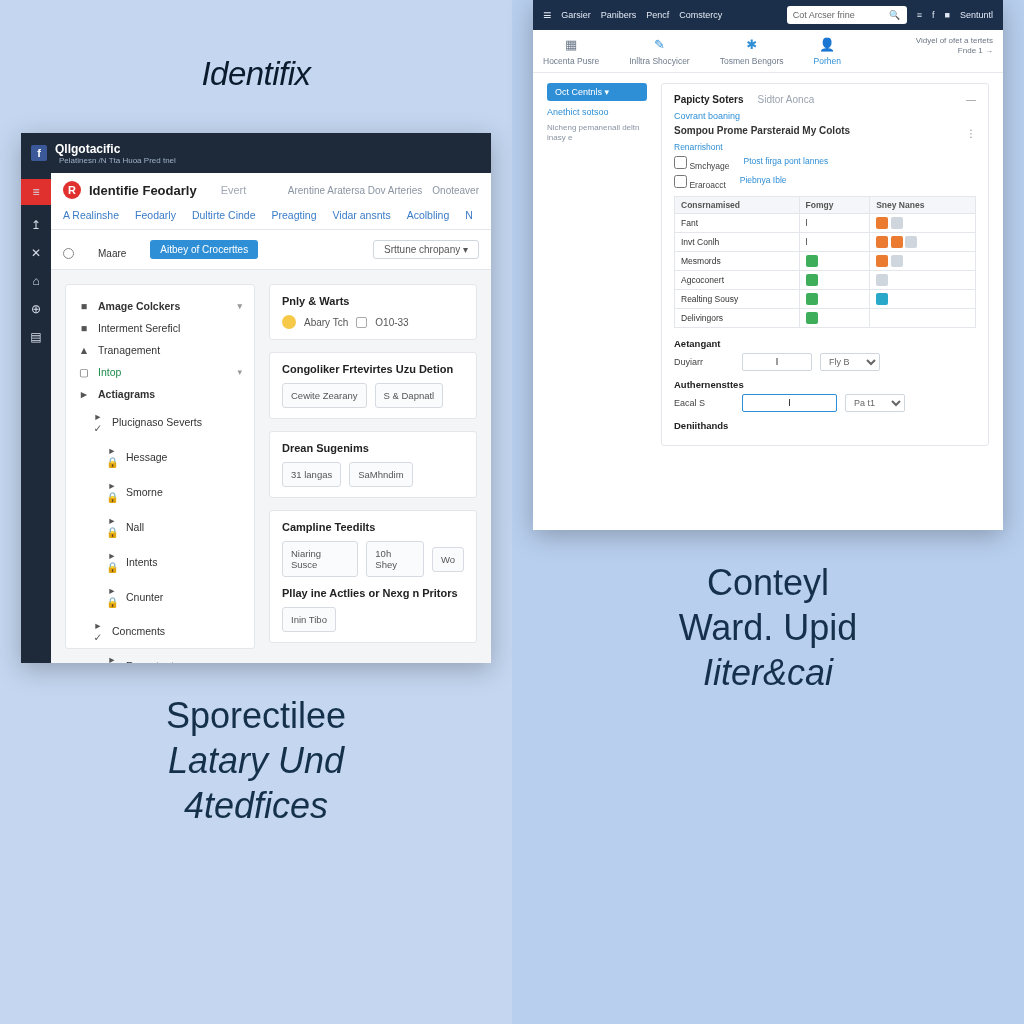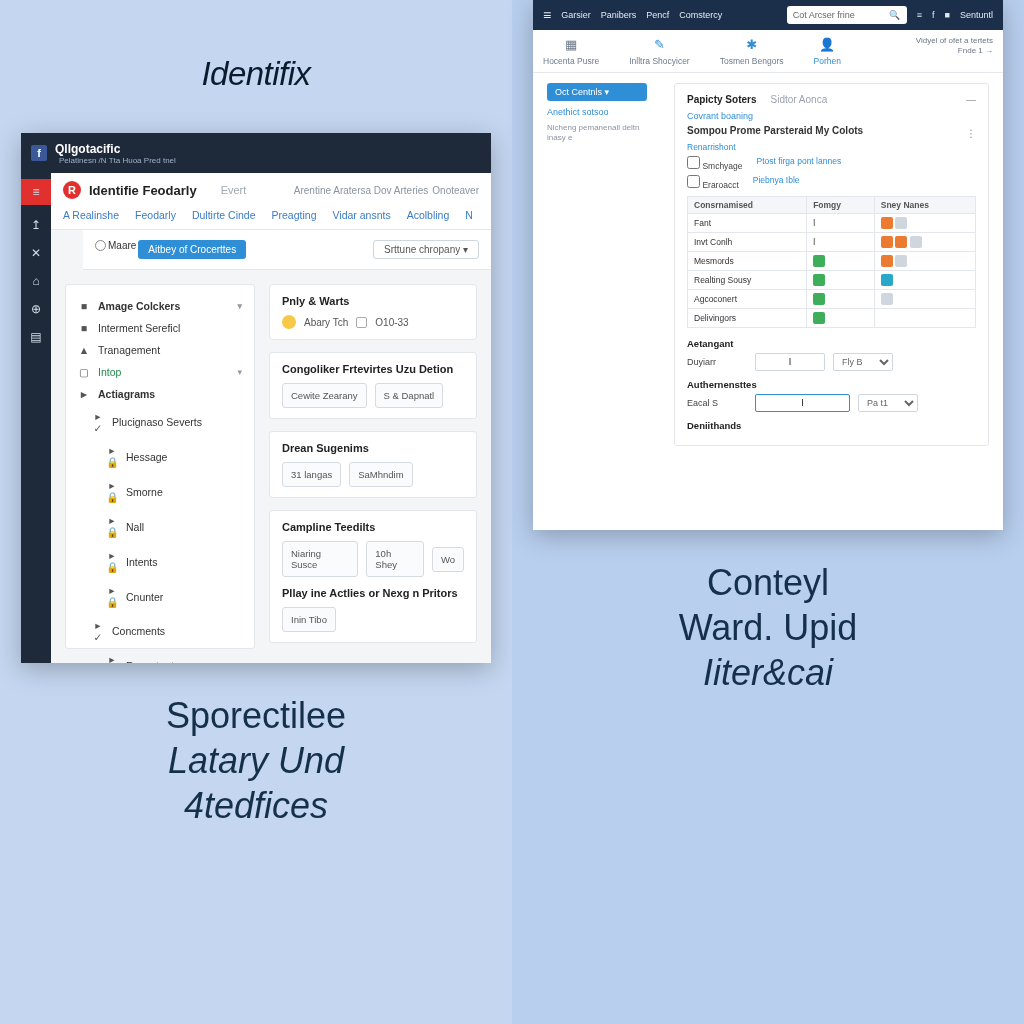--- a/index.html
+++ b/index.html
@@ -22,24 +22,24 @@
   .ix-body { display: flex; height: calc(100% - 40px); }
   .ix-rail { width: 30px; background: #1e2a3a; display: flex; flex-direction: column; align-items: center; padding-top: 6px; gap: 12px; }
   .ix-rail .ri { width: 16px; height: 16px; color: #d6deea; display: flex; align-items: center; justify-content: center; font-size: 12px; }
   .ix-rail .ri.active { background: #e0312e; width: 30px; height: 26px; }
   .ix-main { flex: 1; background: #f4f5f6; display: flex; flex-direction: column; }
   .ix-hdr { background: #fff; padding: 8px 12px; border-bottom: 1px solid #e3e6ea; }
   .ix-hdr-row1 { display: flex; align-items: center; gap: 8px; font-size: 12px; }
   .ix-avatar { width: 18px; height: 18px; border-radius: 50%; background: #e0312e; color: #fff; display: flex; align-items: center; justify-content: center; font-size: 11px; font-weight: bold; }
   .ix-hdr-title { font-weight: 600; font-size: 13px; color: #222; }
   .ix-hdr-sub { color: #a0a8b3; font-size: 11px; margin-left: 16px; }
-  .ix-hdr-links { margin-left: auto; font-size: 10px; color: #8a94a2; display: flex; gap: 4px; }
+  .ix-hdr-links { margin-left: auto; font-size: 10px; color: #8a94a2; display: flex; gap: 10px; }
   .ix-tabs { display: flex; gap: 16px; margin-top: 10px; font-size: 10.5px; }
   .ix-tab { color: #3a7cc7; cursor: pointer; }
-  .ix-toolbar { display: flex; align-items: flex-start; gap: 2px; padding: 10px 12px; border-bottom: 1px solid #e3e6ea; background: #fff; margin-left: 32px; }
+  .ix-toolbar { display: flex; align-items: flex-end; gap: 24px; padding: 10px 12px; border-bottom: 1px solid #e3e6ea; background: #fff; }
   .ix-radio { width: 11px; height: 11px; border: 1.5px solid #888; border-radius: 50%; display: inline-block; }
   .btn-primary { background: #2f8fd6; color: #fff; border: none; border-radius: 3px; padding: 4px 10px; font-size: 10px; }
   .btn-ghost { background: #fff; border: 1px solid #cfd6de; border-radius: 3px; padding: 3px 10px; font-size: 10px; color: #555; }
   .ix-toolbar .spacer { flex: 1; }
   .ix-content { flex: 1; display: flex; padding: 14px; gap: 14px; overflow: hidden; }
   .ix-side { width: 190px; background: #fff; border: 1px solid #e3e6ea; border-radius: 3px; padding: 10px 0; }
   .ix-row { display: flex; align-items: center; gap: 8px; padding: 5px 12px; font-size: 10.5px; color: #333; }
   .ix-row .ico { width: 12px; text-align: center; color: #555; }
   .ix-row.green { color: #1f8a4c; }
   .ix-row.bold { font-weight: 600; }
@@ -59,21 +59,21 @@
   .ad-top { background: #1b2e4a; color: #e2e9f3; height: 30px; display: flex; align-items: center; padding: 0 10px; gap: 10px; font-size: 9px; }
   .ad-top .ham { font-size: 14px; }
   .ad-top .sp { flex: 1; }
   .ad-search { background: #fff; border-radius: 3px; height: 18px; width: 120px; display: flex; align-items: center; padding: 0 6px; color: #666; gap: 6px; }
   .ad-tabs { display: flex; padding: 6px 10px; border-bottom: 1px solid #e5e8ec; gap: 30px; }
   .ad-tab { display: flex; flex-direction: column; align-items: center; gap: 4px; font-size: 8.5px; color: #6f7b8c; }
   .ad-tab .ic { width: 16px; height: 16px; display: flex; align-items: center; justify-content: center; font-size: 13px; }
   .ad-tab.active { color: #2f8fd6; }
   .ad-tab.active .ic { color: #2f8fd6; }
   .ad-right-note { position: absolute; right: 10px; top: 36px; font-size: 8px; color: #6b7684; text-align: right; line-height: 1.3; }
-  .ad-body { padding: 10px 14px; display: flex; gap: 27px; }
+  .ad-body { padding: 10px 14px; display: flex; gap: 14px; }
   .ad-left-col { width: 100px; display: flex; flex-direction: column; gap: 6px; }
   .ad-drop { background: #2f8fd6; color: #fff; border-radius: 3px; padding: 4px 8px; font-size: 9px; display: flex; align-items: center; }
   .ad-link { color: #2f8fd6; font-size: 9px; }
   .ad-note { color: #8a94a2; font-size: 8px; line-height: 1.3; }
   .ad-panel { flex: 1; background: #fff; border: 1px solid #e3e6ea; border-radius: 3px; padding: 10px 12px; }
   .ad-panel-h { display: flex; font-size: 10px; gap: 14px; margin-bottom: 6px; }
   .ad-panel-h .t1 { font-weight: 600; color: #222; }
   .ad-panel-h .t2 { color: #9aa3af; }
   .ad-sub1 { color: #2f8fd6; font-size: 9px; margin-bottom: 4px; }
   .ad-sub2 { font-weight: 600; font-size: 10px; margin-bottom: 6px; }
@@ -345,28 +345,28 @@
                   <td>Invt Conlh</td>
                   <td>l</td>
                   <td><span class="sq orange"></span> <span class="sq orange"></span> <span class="sq grey"></span></td>
                 </tr>
                 <tr>
                   <td>Mesmords</td>
                   <td><span class="sq green"></span></td>
                   <td><span class="sq orange"></span> <span class="sq grey"></span></td>
                 </tr>
                 <tr>
+                  <td>Agcoconert</td>
+                  <td><span class="sq green"></span></td>
+                  <td><span class="sq grey"></span></td>
+                </tr>
+                <tr>
                   <td>Realting Sousy</td>
                   <td><span class="sq green"></span></td>
                   <td><span class="sq cyan"></span></td>
-                </tr>
-                <tr>
-                  <td>Agcoconert</td>
-                  <td><span class="sq green"></span></td>
-                  <td><span class="sq grey"></span></td>
                 </tr>
                 <tr>
                   <td>Delivingors</td>
                   <td><span class="sq green"></span></td>
                   <td></td>
                 </tr>
               </tbody>
           </table>
 
           <div class="ad-form">

